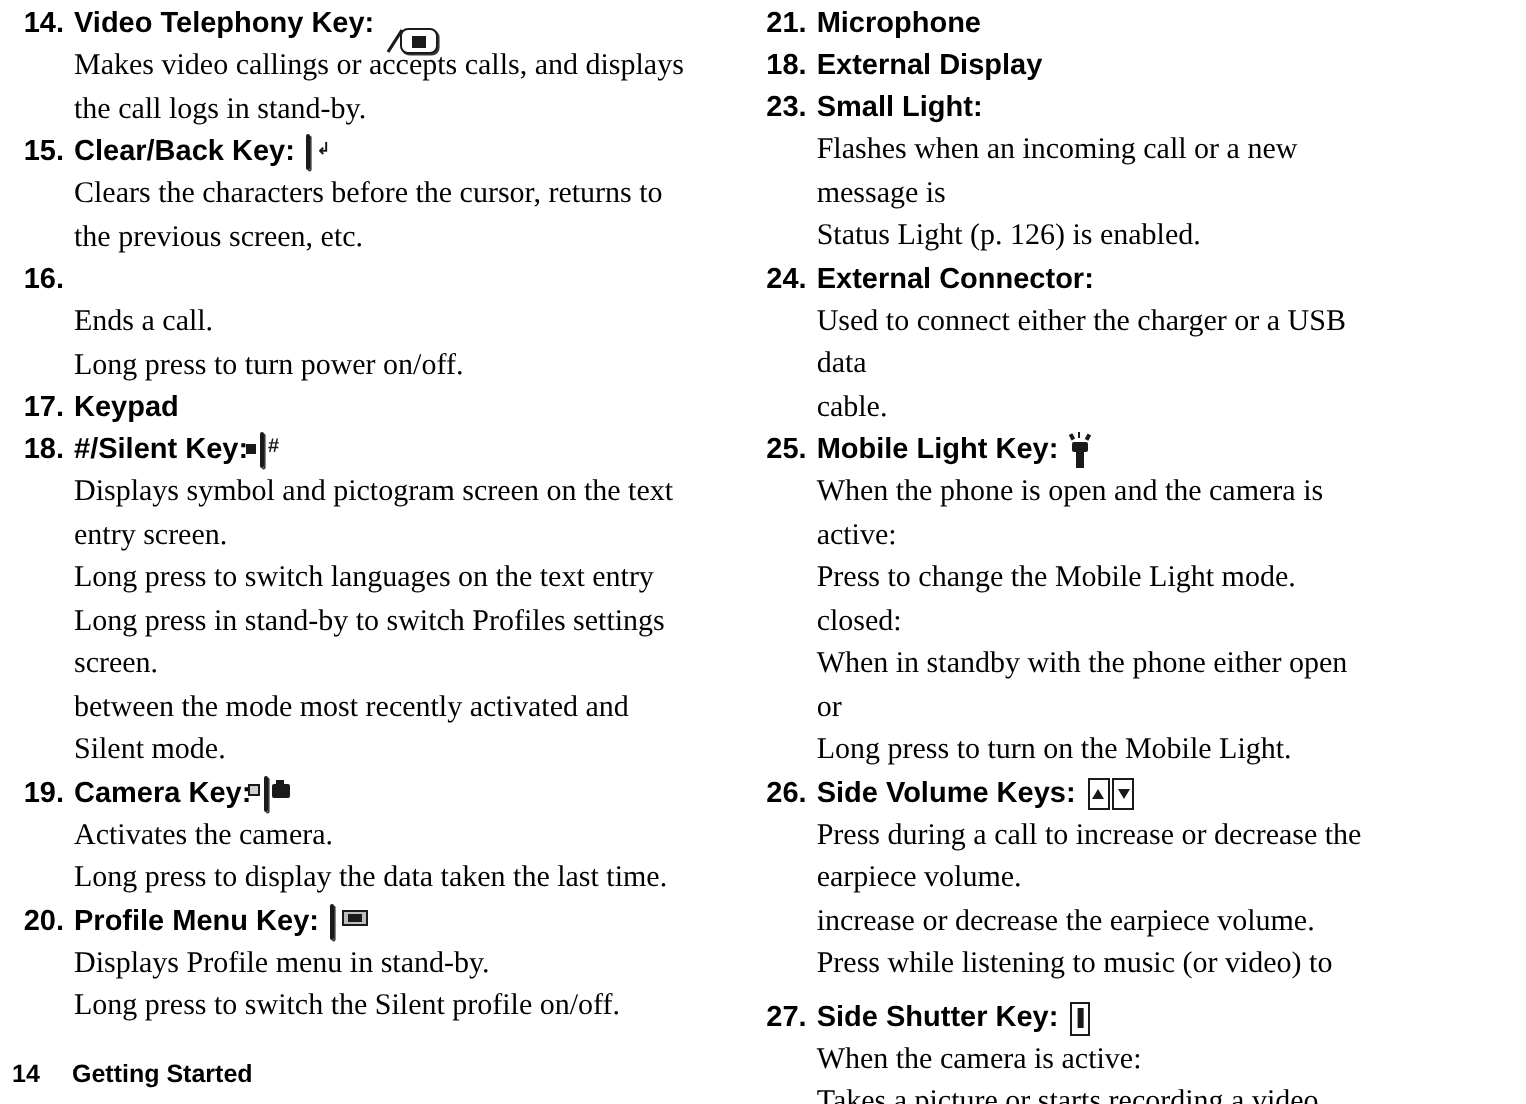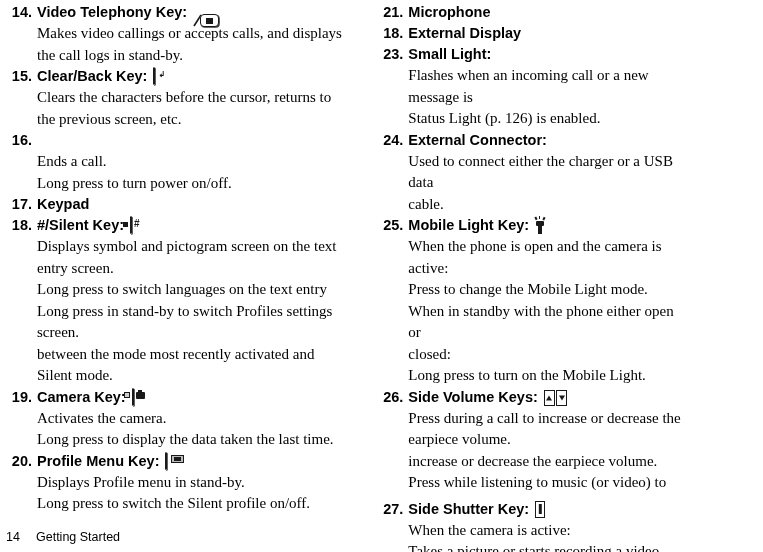--- a/index.html
+++ b/index.html
@@ -301,21 +301,21 @@
     height: 10px;
     background: #1a1a1a;
   }
 
   
   .footer {
     position: absolute;
     left: 6px;
     bottom: 8px;
     font-family: "Liberation Sans", sans-serif;
-    font-weight: normal;
+    font-weight: bold;
     font-size: 12.5px;
     display: flex;
     align-items: baseline;
   }
   .footer-page {
     width: 24px;
   }
   .footer-sect {
     padding-left: 6px;
   }
@@ -462,22 +462,22 @@
             <span class="torch-ray ray-l"></span>
             <span class="torch-ray ray-c"></span>
             <span class="torch-ray ray-r"></span>
             <span class="torch-head"></span>
             <span class="torch-body"></span>
           </span>
         </span>
       </div>
       <div class="desc">When the phone is open and the camera is active:</div>
       <div class="desc">Press to change the Mobile Light mode.</div>
+      <div class="desc">closed:</div>
       <div class="desc">When in standby with the phone either open or</div>
-      <div class="desc">closed:</div>
       <div class="desc">Long press to turn on the Mobile Light.</div>
 
       <div class="item">
         <span class="item-num">26.</span>
         <span class="item-head">
           <span class="item-head-text">Side Volume Keys:</span>
           <span class="volkeys">
             <span class="volkey"><span class="tri tri-up"></span></span><span class="volkey"><span class="tri tri-down"></span></span>
           </span>
         </span>

